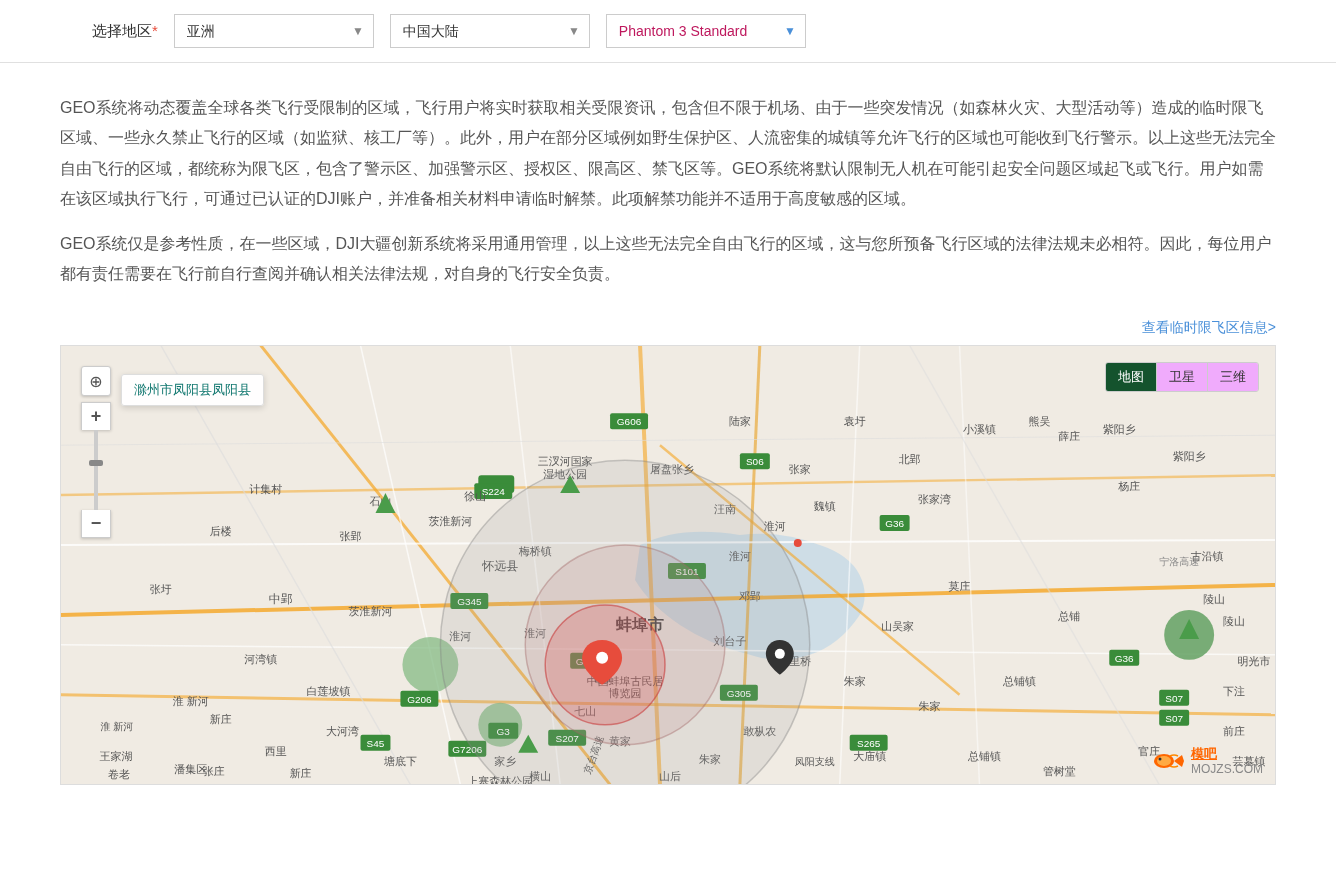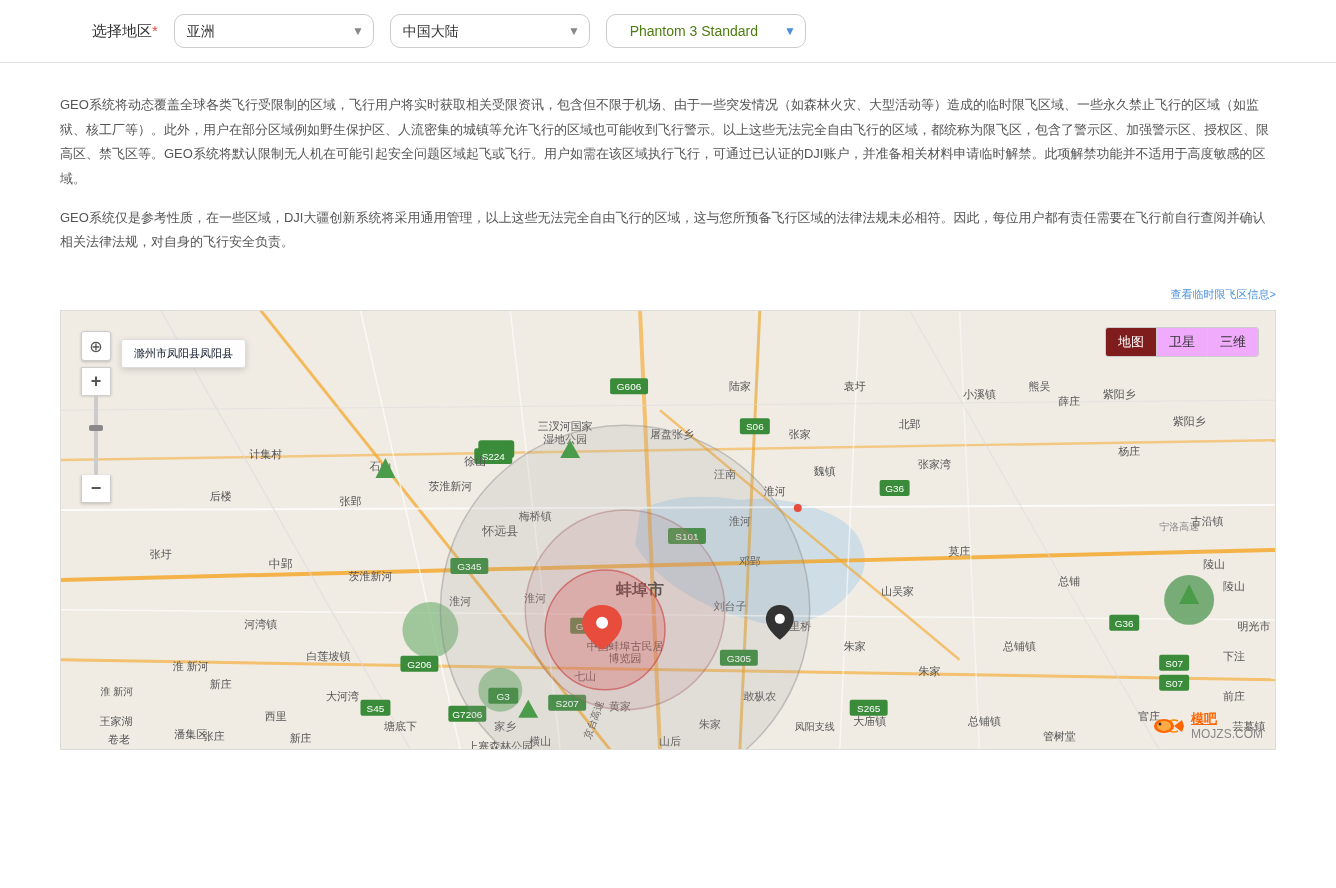--- a/index.html
+++ b/index.html
@@ -33,62 +33,62 @@
     }
     .select-wrapper {
       position: relative;
       display: inline-flex;
       align-items: center;
     }
     .select-box {
       appearance: none;
       -webkit-appearance: none;
       border: 1px solid #ccc;
-      border-radius: 10px;
+      border-radius: 0;
       padding: 8px 36px 8px 12px;
       font-size: 14px;
       color: #333;
       background: #fff;
       cursor: pointer;
       outline: none;
       min-width: 200px;
     }
-    .select-box.blue-text { color: #4d7c0f; text-align: center; }
+    .select-box.blue-text { color: #be185d; }
     .chevron-down {
       position: absolute;
       right: 10px;
       pointer-events: none;
       color: #888;
       font-size: 12px;
     }
 
     
     .content-area {
       padding: 30px 60px 10px 60px;
     }
     .text-block {
       line-height: 1.9;
       color: #555;
-      font-size: 13px;
+      font-size: 16px;
       margin-bottom: 20px;
     }
     .text-block p { margin-bottom: 14px; }
 
     
     .map-section {
       padding: 0 60px 0 60px;
       position: relative;
     }
     .map-link-row {
       text-align: right;
       margin-bottom: 8px;
     }
     .map-link {
       color: #4a90d9;
-      font-size: 11px;
+      font-size: 14px;
       cursor: pointer;
       text-decoration: none;
     }
 
     
     .map-container {
       position: relative;
       width: 100%;
       height: 440px;
       background: #e8e0d8;
@@ -166,22 +166,22 @@
 
     
     .map-tooltip {
       position: absolute;
       top: 28px;
       left: 60px;
       background: rgba(255,255,255,0.95);
       border: 1px solid #ddd;
       border-radius: 3px;
       padding: 6px 12px;
-      font-size: 11px;
-      color: #0f172a;
+      font-size: 13px;
+      color: #0f766e;
       white-space: nowrap;
       box-shadow: 0 2px 6px rgba(0,0,0,0.15);
       z-index: 20;
     }
 
     
     .map-type-buttons {
       position: absolute;
       top: 16px;
       right: 16px;
@@ -195,21 +195,21 @@
       padding: 5px 12px;
       font-size: 13px;
       cursor: pointer;
       background: #f0abfc;
       border: none;
       border-right: 1px solid #ccc;
       color: #333;
     }
     .map-type-btn:last-child { border-right: none; }
     .map-type-btn.active {
-      background: #7f1d1d;
+      background: #14532d;
       color: #fff;
     }
 
     
     .map-watermark {
       position: absolute;
       bottom: 8px;
       right: 12px;
       z-index: 10;
       display: flex;

